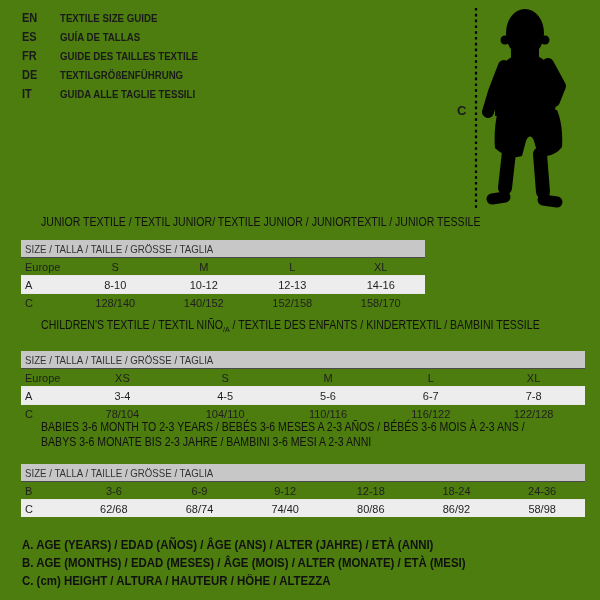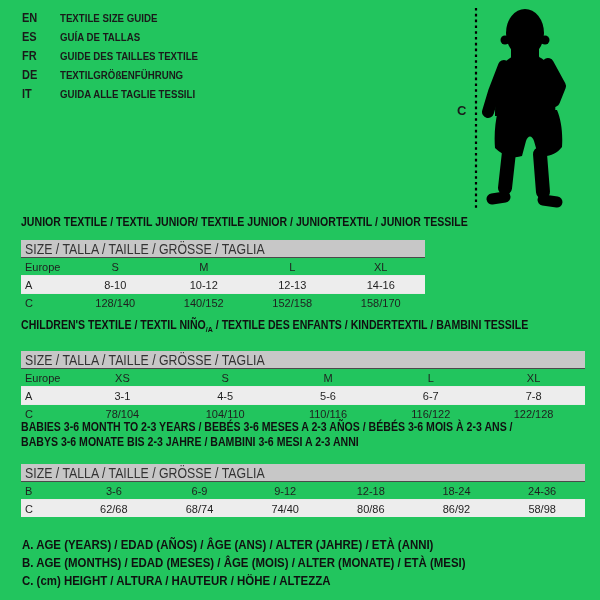--- a/index.html
+++ b/index.html
@@ -1,49 +1,49 @@
 <!DOCTYPE html>
 <html><head>
 <meta charset="utf-8">
 <style>
   html,body{margin:0;padding:0;background:#fff;}
   #page{
-    position:relative;width:600px;height:600px;background:#22c55e;
+    position:relative;width:600px;height:600px;background:#4d7c0f;
     font-family:"Liberation Sans", sans-serif;color:#1a1a1a;overflow:hidden;
   }
   .cond{display:inline-block;transform:scaleX(0.88);transform-origin:0 50%;white-space:nowrap;}
 
   
   .langs{position:absolute;left:22px;top:8px;}
   .lang-row{display:flex;height:19px;align-items:center;}
   .lang-code{width:38px;font-weight:bold;font-size:12.5px;}
   .lang-label{font-weight:bold;font-size:11px;}
 
   
   .figure{position:absolute;left:448px;top:0;width:152px;height:215px;}
   .figure svg{position:absolute;left:0;top:0;}
   .figure-label{position:absolute;left:9px;top:103px;font-weight:bold;font-size:13px;}
 
   
   .sec{position:absolute;left:21px;}
   .sec-1{top:215px;width:404px;}
   .sec-2{top:318px;width:564px;}
   .sec-3{top:420px;width:564px;}
-  .tbl-title{font-weight:bold;font-size:12px;color:#101010;line-height:15px;}
+  .tbl-title{font-weight:normal;font-size:12px;color:#101010;line-height:15px;margin-left:20px;}
   .sec-1 .tbl-title{margin-bottom:10px;}
   .sec-2 .tbl-title{margin-bottom:14px;}
   .sec-3 .tbl-title{margin-bottom:14px;}
   .tbl-title sub{font-size:8px;}
 
   table{border-collapse:collapse;table-layout:fixed;width:100%;}
   col.c-label{width:50px;}
   thead th{
     background:#c7c7c7;border-bottom:1px solid#4a4a4a;
     font-weight:normal;color:#333;height:17px;padding:0 0 0 4px;
-    text-align:left;font-size:14px;
+    text-align:left;font-size:11px;
   }
   tbody td{
     height:17px;padding:0;font-size:11px;color:#1f1f1f;
     text-align:center;border-bottom:1px solid #e9e9e9;
   }
   tbody tr:last-child td{border-bottom:none;}
   tbody tr.shade td{background:#ededed;}
   td.lbl{text-align:left;padding-left:4px;}
 
   
@@ -162,21 +162,21 @@
         <tr>
           <td class="lbl">Europe</td>
           <td>XS</td>
           <td>S</td>
           <td>M</td>
           <td>L</td>
           <td>XL</td>
         </tr>
         <tr class="shade">
           <td class="lbl">A</td>
-          <td>3-1</td>
+          <td>3-4</td>
           <td>4-5</td>
           <td>5-6</td>
           <td>6-7</td>
           <td>7-8</td>
         </tr>
         <tr>
           <td class="lbl">C</td>
           <td>78/104</td>
           <td>104/110</td>
           <td>110/116</td>

